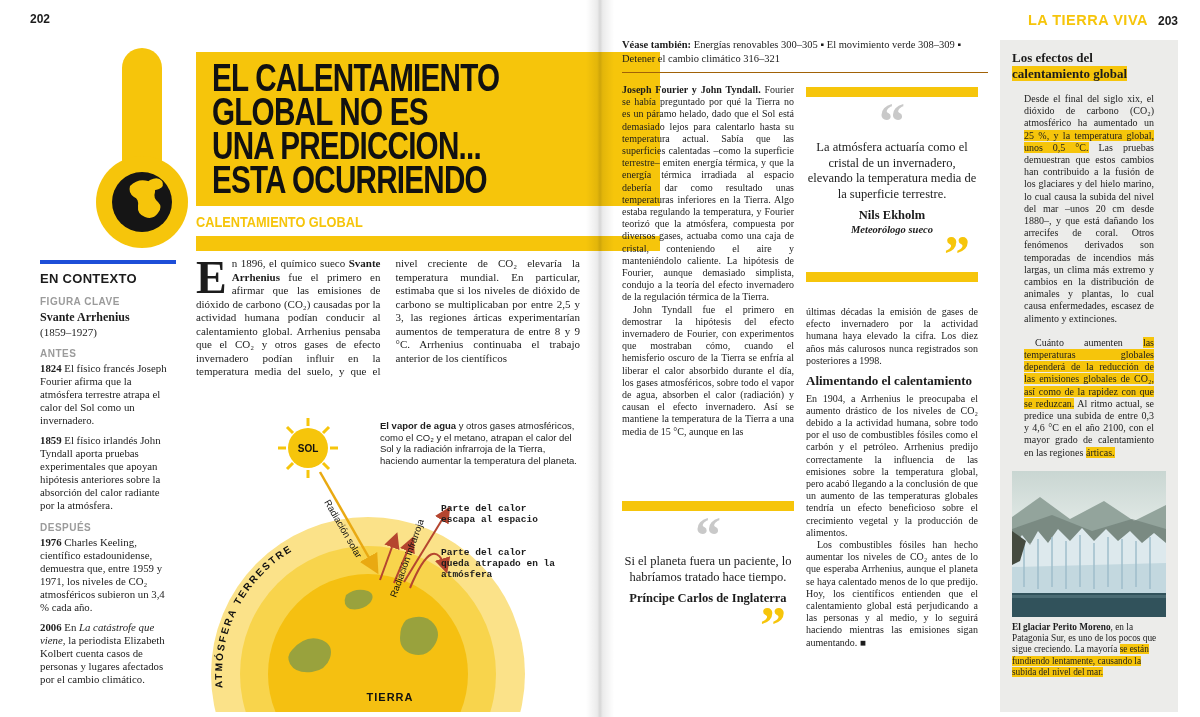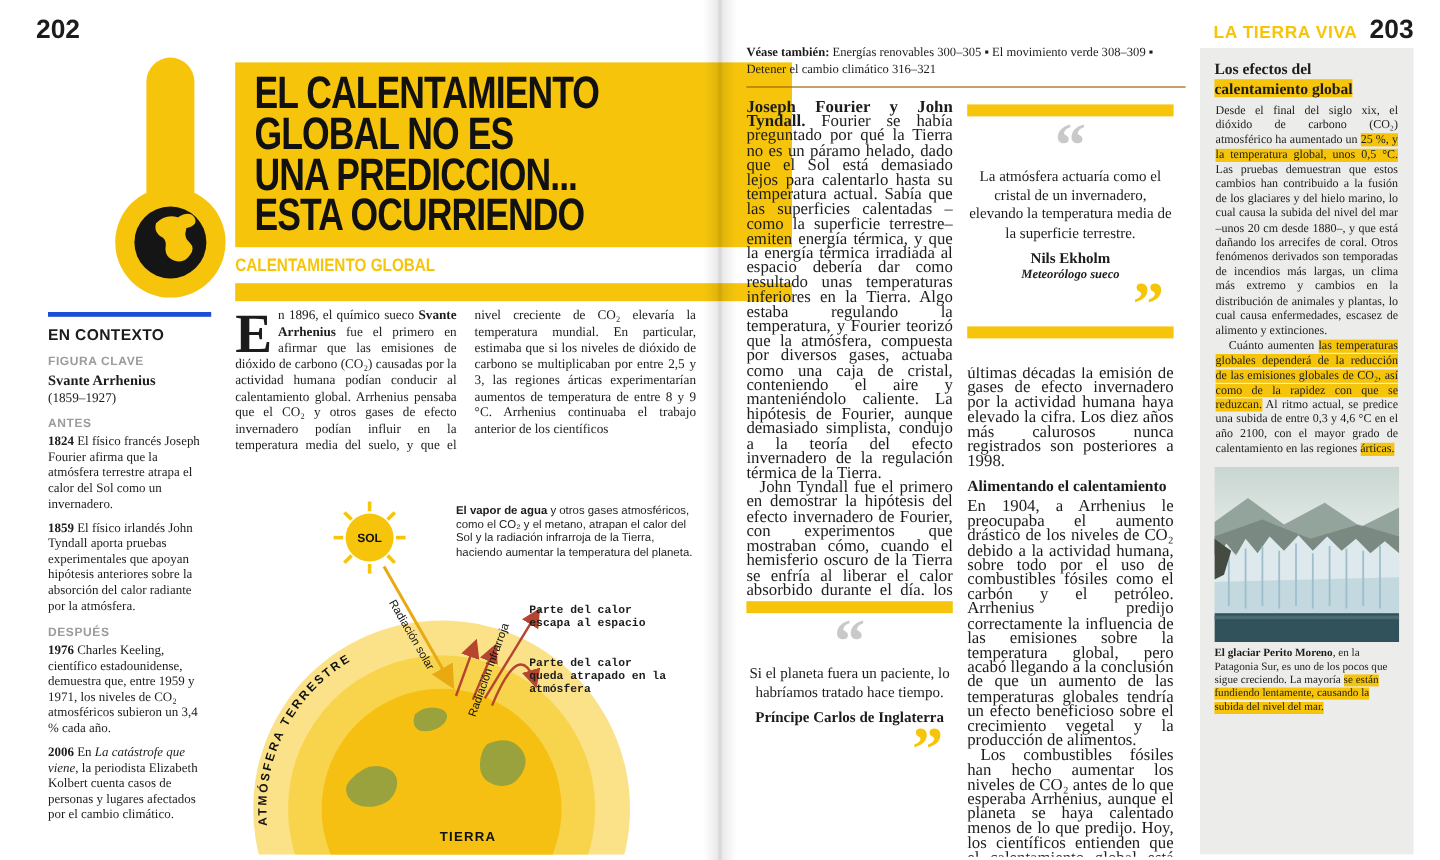--- a/index.html
+++ b/index.html
@@ -16,21 +16,21 @@
   .canvas{position:relative;width:1200px;height:717px;background:#fff;overflow:hidden;
           font-family:"Liberation Serif",serif;color:var(--ink)}
   .b{font-weight:bold}
   .i{font-style:italic}
   .hl{background:var(--yellow)}
   .page{position:absolute;top:0;width:600px;height:717px}
   .page.left{left:0}
   .page.right{left:600px}
   .gutter{position:absolute;left:586px;top:0;width:28px;height:717px;z-index:5;
           background:linear-gradient(90deg,rgba(0,0,0,0) 0%,rgba(0,0,0,0.08) 40%,rgba(0,0,0,0.16) 50%,rgba(0,0,0,0.08) 60%,rgba(0,0,0,0) 100%)}
-  .pagenum{font-family:"Liberation Sans",sans-serif;font-weight:700;font-size:22px}
+  .pagenum{font-family:"Liberation Sans",sans-serif;font-weight:700;font-size:12px}
   .pagenum-left{position:absolute;left:30px;top:12px}
   .header-right{position:absolute;top:12px;right:22px;display:flex;align-items:baseline;gap:10px}
   .section-title{color:var(--yellow);font-family:"Liberation Sans",sans-serif;font-weight:700;font-size:14.5px;letter-spacing:.5px}
 
   
   .thermo{position:absolute;left:86px;top:46px;width:112px;height:210px}
 
   
   .title-wrap{position:absolute;left:196px;top:52px;width:464px}
   .title-box{background:var(--yellow);padding:9px 6px 9px 16px}
@@ -61,39 +61,39 @@
              font-size:9.5px;line-height:11.5px;z-index:2}
   .diag-label{position:absolute;font-family:Liberation Mono, monospace;font-weight:700;font-size:9.5px;line-height:11px;width:118px;z-index:2}
   .diag-label.l1{left:245px;top:113px}
   .diag-label.l2{left:245px;top:157px}
 
   
   .see-also{position:absolute;left:22px;top:38px;width:366px;font-size:10.5px;line-height:13.5px;
             padding-bottom:7px;border-bottom:1px solid #a16207}
   .rcol1{position:absolute;left:22px;top:84px;width:172px;height:412px;overflow:hidden}
   .rcol2{position:absolute;left:206px;top:306px;width:172px;height:408px;overflow:hidden}
-  .rcol1 .para,.rcol2 .para{font-size:14px;line-height:12.2px;text-align:justify;margin:0}
+  .rcol1 .para,.rcol2 .para{font-size:10px;line-height:12.2px;text-align:justify;margin:0}
   .para.indent{text-indent:11px}
   .subhead{font-weight:700;font-size:13px;line-height:15.5px;margin:6px 0 4px}
 
   .quote{position:absolute;width:172px;text-align:center}
   .quote.charles{left:22px;top:498px}
   .quote.ekholm{left:206px;top:84px}
   .qbar{height:10px;background:var(--yellow);margin:3px 0}
   .qopen{font-weight:700;font-size:52px;line-height:44px;height:36px;color:var(--quote-gray)}
   .qtext{font-size:12.5px;line-height:15.5px;margin-top:4px}
   .qauthor{font-weight:700;font-size:12.5px;line-height:15px;margin-top:6px}
   .qrole{font-weight:700;font-style:italic;font-size:10.5px;margin-top:1px}
   .qclose{font-weight:700;font-size:52px;line-height:40px;height:34px;color:var(--yellow);text-align:right;padding-right:8px}
 
   
   .sidebar{position:absolute;left:400px;top:40px;width:178px;height:672px;background:var(--sidebar-bg);
            padding:10px 12px;overflow:hidden}
   .sb-heading{font-weight:700;font-size:13px;line-height:15.5px;margin-bottom:6px}
-  .sidebar .para{font-size:10px;line-height:12.2px;text-align:justify;margin:1px}
+  .sidebar .para{font-size:10px;line-height:12.2px;text-align:justify;margin:12px}
   .glacier{display:block;width:154px;height:146px;margin-top:8px}
   .sb-caption{font-size:9.3px;line-height:11.2px;margin-top:5px;text-align:left}
 
   svg text{font-family:"Liberation Sans",sans-serif}
 </style>
 </head>
 <body>
 
 <div class="canvas">
 

